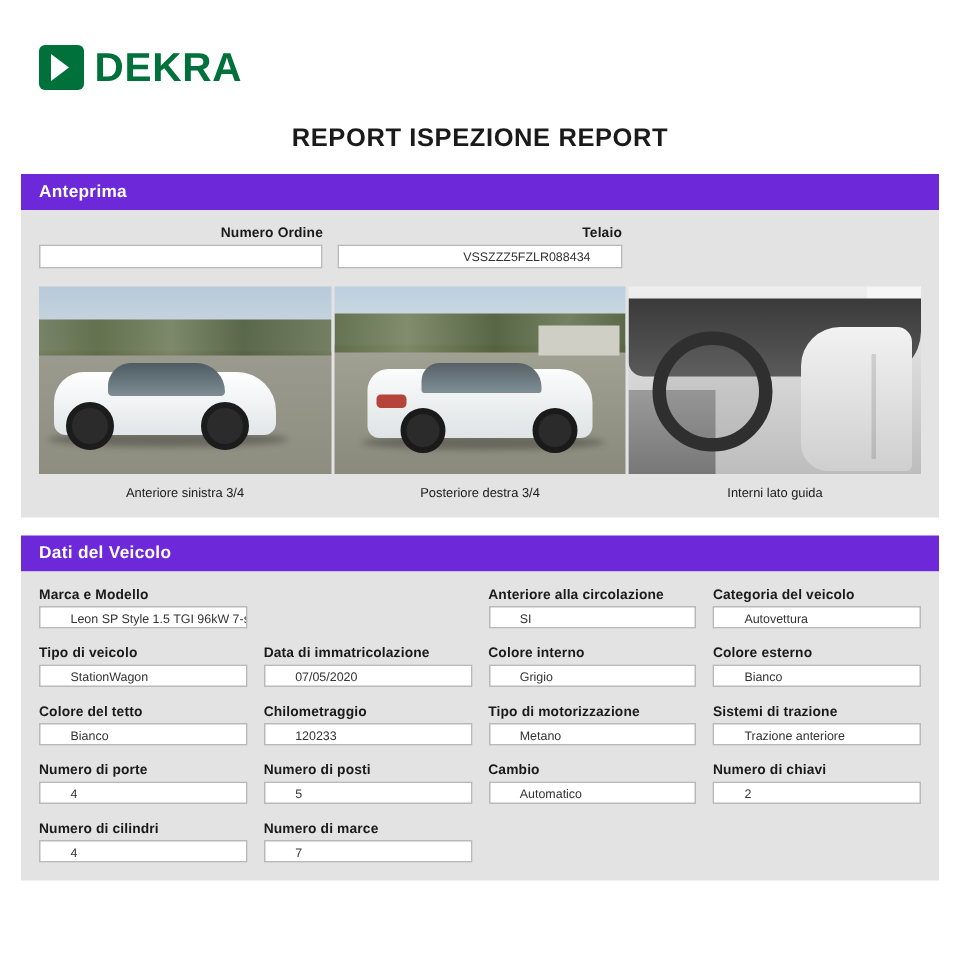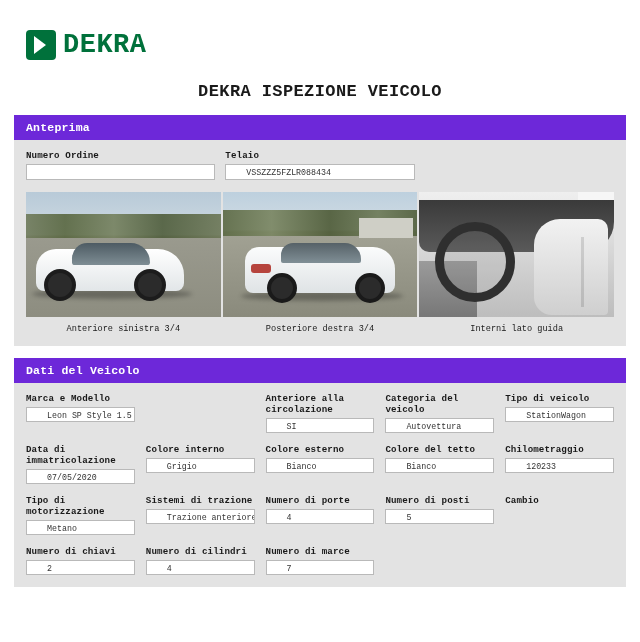--- a/index.html
+++ b/index.html
@@ -14,21 +14,20 @@
     color: #1a1a1a;
     overflow: hidden;
   }
   .page {
     width: 640px;
     height: 506px;
     box-sizing: border-box;
     padding: 0 14px;
     background: #ffffff;
     position: relative;
-    font-family: Liberation Mono, monospace;
   }
   
   .header {
     padding-top: 22px;
     padding-left: 12px;
     height: 46px;
     display: flex;
     align-items: center;
   }
   .logo {
@@ -81,20 +80,21 @@
     letter-spacing: 0.2px;
   }
   .section-body {
     background: #e3e3e3;
     padding: 10px 12px 12px 12px;
   }
   
   .field-row {
     display: flex;
     gap: 10px;
+    text-align: right;
   }
   .field {
     flex: 1;
     min-width: 0;
   }
   .field-label {
     font-size: 9.2px;
     font-weight: bold;
     color: #1a1a1a;
     margin-bottom: 3px;
@@ -174,40 +174,40 @@
     border:9px solid #2f2f2f; background: rgba(120,120,120,.15); }
   .ph3 .seat { position:absolute; right:6px; bottom:2px; width:74px; height:96px;
     background: linear-gradient(#f2f2f2,#cfcfcf); border-radius: 26px 10px 4px 18px; }
   .ph3 .seatline { position:absolute; right:30px; bottom:10px; width:3px; height:70px; background: rgba(0,0,0,.12);}
   .ph3 .door { position:absolute; left:0; bottom:0; width:58px; height:56px;
     background: linear-gradient(#9b9b9b,#777777); }
   .ph3 .win { position:absolute; top:0; right:0; width:36px; height:26px; background:#f6f6f6; }
   
   .data-grid {
     display: grid;
-    grid-template-columns: 1fr 1fr 1fr 1fr 1fr;
+    grid-template-columns: 1fr 1fr 1fr 1fr;
     column-gap: 10px;
     row-gap: 7px;
     gap: 11px;
   }
   .sp-top { margin-top: 12px; }
 </style>
 </head>
 <body>
 
 <div class="page">
 
   <div class="header">
     <div class="logo">
       <span class="logo-mark"></span>
       <span class="logo-text">DEKRA</span>
     </div>
   </div>
 
-  <div class="report-title">DEKRA ISPEZIONE VEICOLO</div>
+  <div class="report-title">REPORT ISPEZIONE REPORT</div>
 
   <div class="section-bar">Anteprima</div>
   <div class="section-body">
 
     <div class="field-row top-fields">
       <div class="field">
         <div class="field-label">Numero Ordine</div>
         <div class="field-input"></div>
       </div>
       <div class="field">
@@ -314,20 +314,21 @@
       <div class="field">
         <div class="field-label">Numero di porte</div>
         <div class="field-input">4</div>
       </div>
       <div class="field">
         <div class="field-label">Numero di posti</div>
         <div class="field-input">5</div>
       </div>
       <div class="field">
         <div class="field-label">Cambio</div>
+        <div class="field-input">Automatico</div>
       </div>
 
       <div class="field">
         <div class="field-label">Numero di chiavi</div>
         <div class="field-input">2</div>
       </div>
       <div class="field">
         <div class="field-label">Numero di cilindri</div>
         <div class="field-input">4</div>
       </div>

